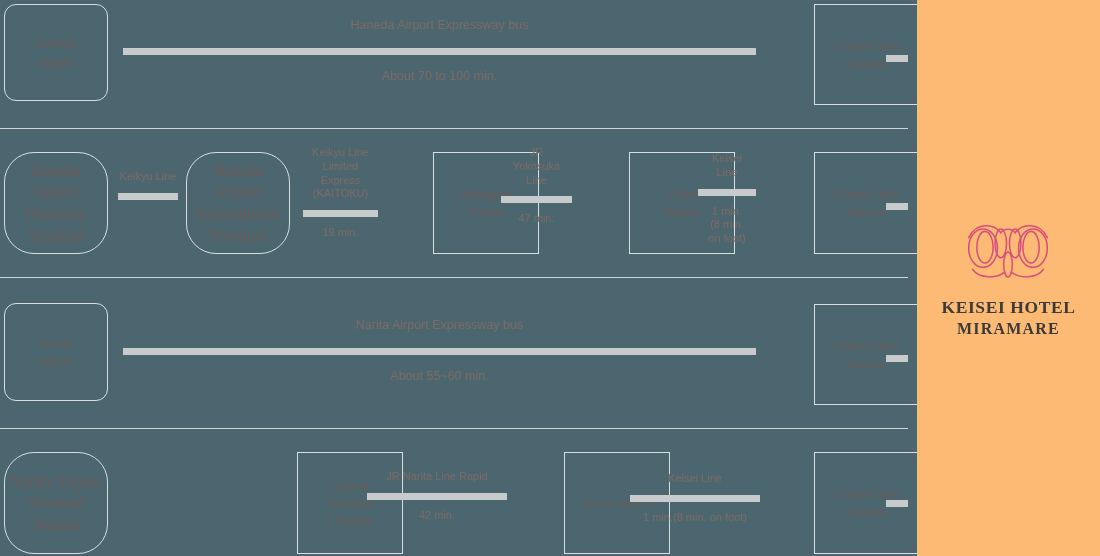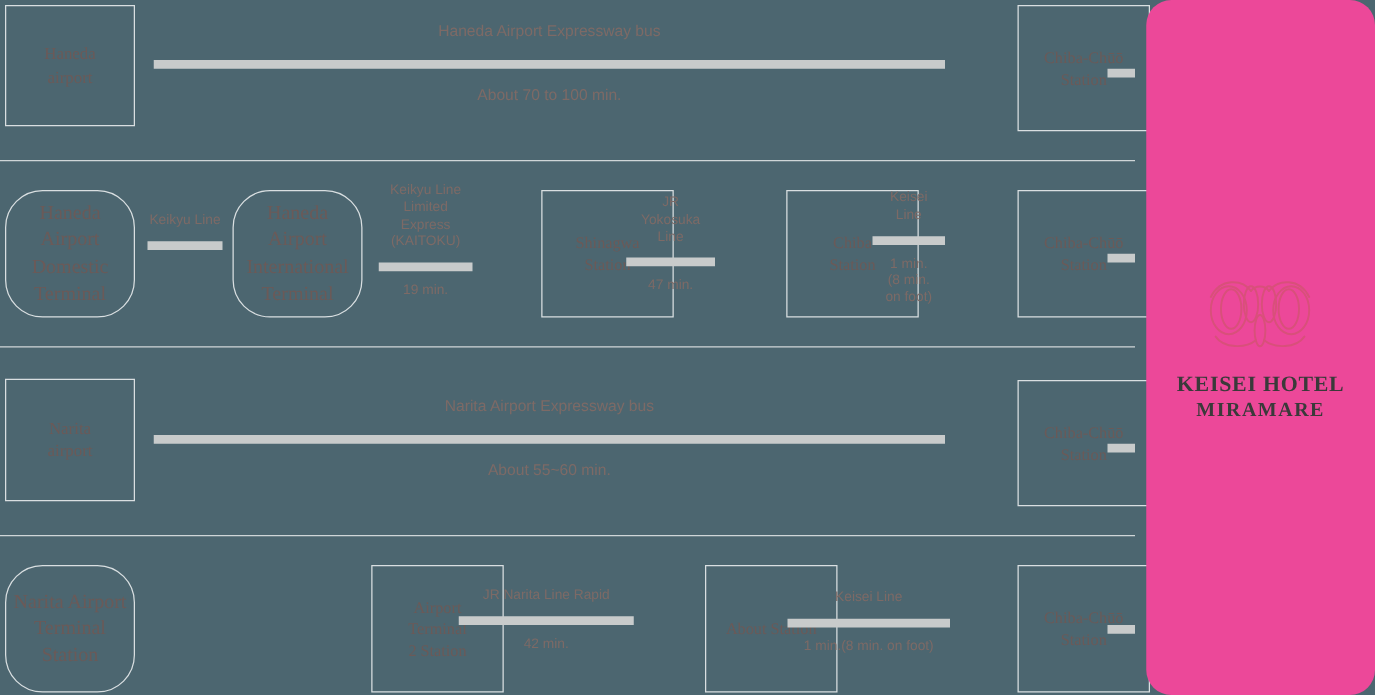--- a/index.html
+++ b/index.html
@@ -8,22 +8,22 @@
     width:1100px;height:556px;overflow:hidden;
     background:#4c6670;
     font-family:"Liberation Serif",serif;
     color:#6b5a58;
   }
   .page{position:relative;width:1100px;height:556px;background:#4c6670;}
 
   
   .logo-panel{
     position:absolute;left:917px;top:0;width:183px;height:556px;
-    background:#ec4899;
-    display:flex;align-items:center;justify-content:center;flex-direction:column;border-radius:20px;
+    background:#fdba74;
+    display:flex;align-items:center;justify-content:center;flex-direction:column;
   }
   .logo-inner{display:flex;flex-direction:column;align-items:center;justify-content:center;}
   .logo-mark{width:96px;height:68px;display:block;margin-bottom:12px;}
   .logo-word{
     font-family:"Liberation Serif",serif;
     font-weight:bold;color:#3a3a3a;font-size:17.5px;
     letter-spacing:0.6px;line-height:1.1;white-space:nowrap;
   }
   .logo-sub{
     font-family:"Liberation Serif",serif;
@@ -43,21 +43,21 @@
     position:absolute;
     border:1px solid #d9dfe1;
     box-sizing:border-box;
     display:flex;align-items:center;justify-content:center;
     text-align:center;
     color:#6b5a58;
     font-family:"Liberation Serif",serif;
     line-height:1.35;
     padding:2px 4px;
   }
-  .node.big{font-size:13.5px;}
+  .node.big{font-size:13.5px;border-radius:12px;}
   .node.med{font-size:13px;margin-left:46px;}
   .node.sml{font-size:16px;border-radius:30px;}
 
   .leg{
     position:absolute;
     display:flex;flex-direction:column;align-items:center;justify-content:flex-start;
     text-align:center;
     color:#7d6a66;
     font-family:"Liberation Sans",sans-serif;
   }
@@ -107,21 +107,21 @@
     <div class="node sml" style="left:186px;top:152px;width:104px;height:102px;">Haneda Airport<br>International<br>Terminal</div>
 
     <div class="leg" style="left:303px;top:146px;width:75px;height:94px;">
       <div class="lab">Keikyu Line<br>Limited Express<br>(KAITOKU)</div>
       <div class="bar"></div>
       <div class="dur">19 min.</div>
     </div>
 
     <div class="node med" style="left:387px;top:152px;width:106px;height:102px;">Shinagwa<br>Station</div>
 
-    <div class="leg" style="left:501px;top:156px;width:71px;height:94px;">
+    <div class="leg" style="left:501px;top:146px;width:71px;height:94px;">
       <div class="lab">JR<br>Yokosuka<br>Line</div>
       <div class="bar"></div>
       <div class="dur">47 min.</div>
     </div>
 
     <div class="node med" style="left:583px;top:152px;width:106px;height:102px;">Chiba<br>Station</div>
 
     <div class="leg" style="left:698px;top:152px;width:58px;height:108px;">
       <div class="lab">Keisei<br>Line</div>
       <div class="bar"></div>

